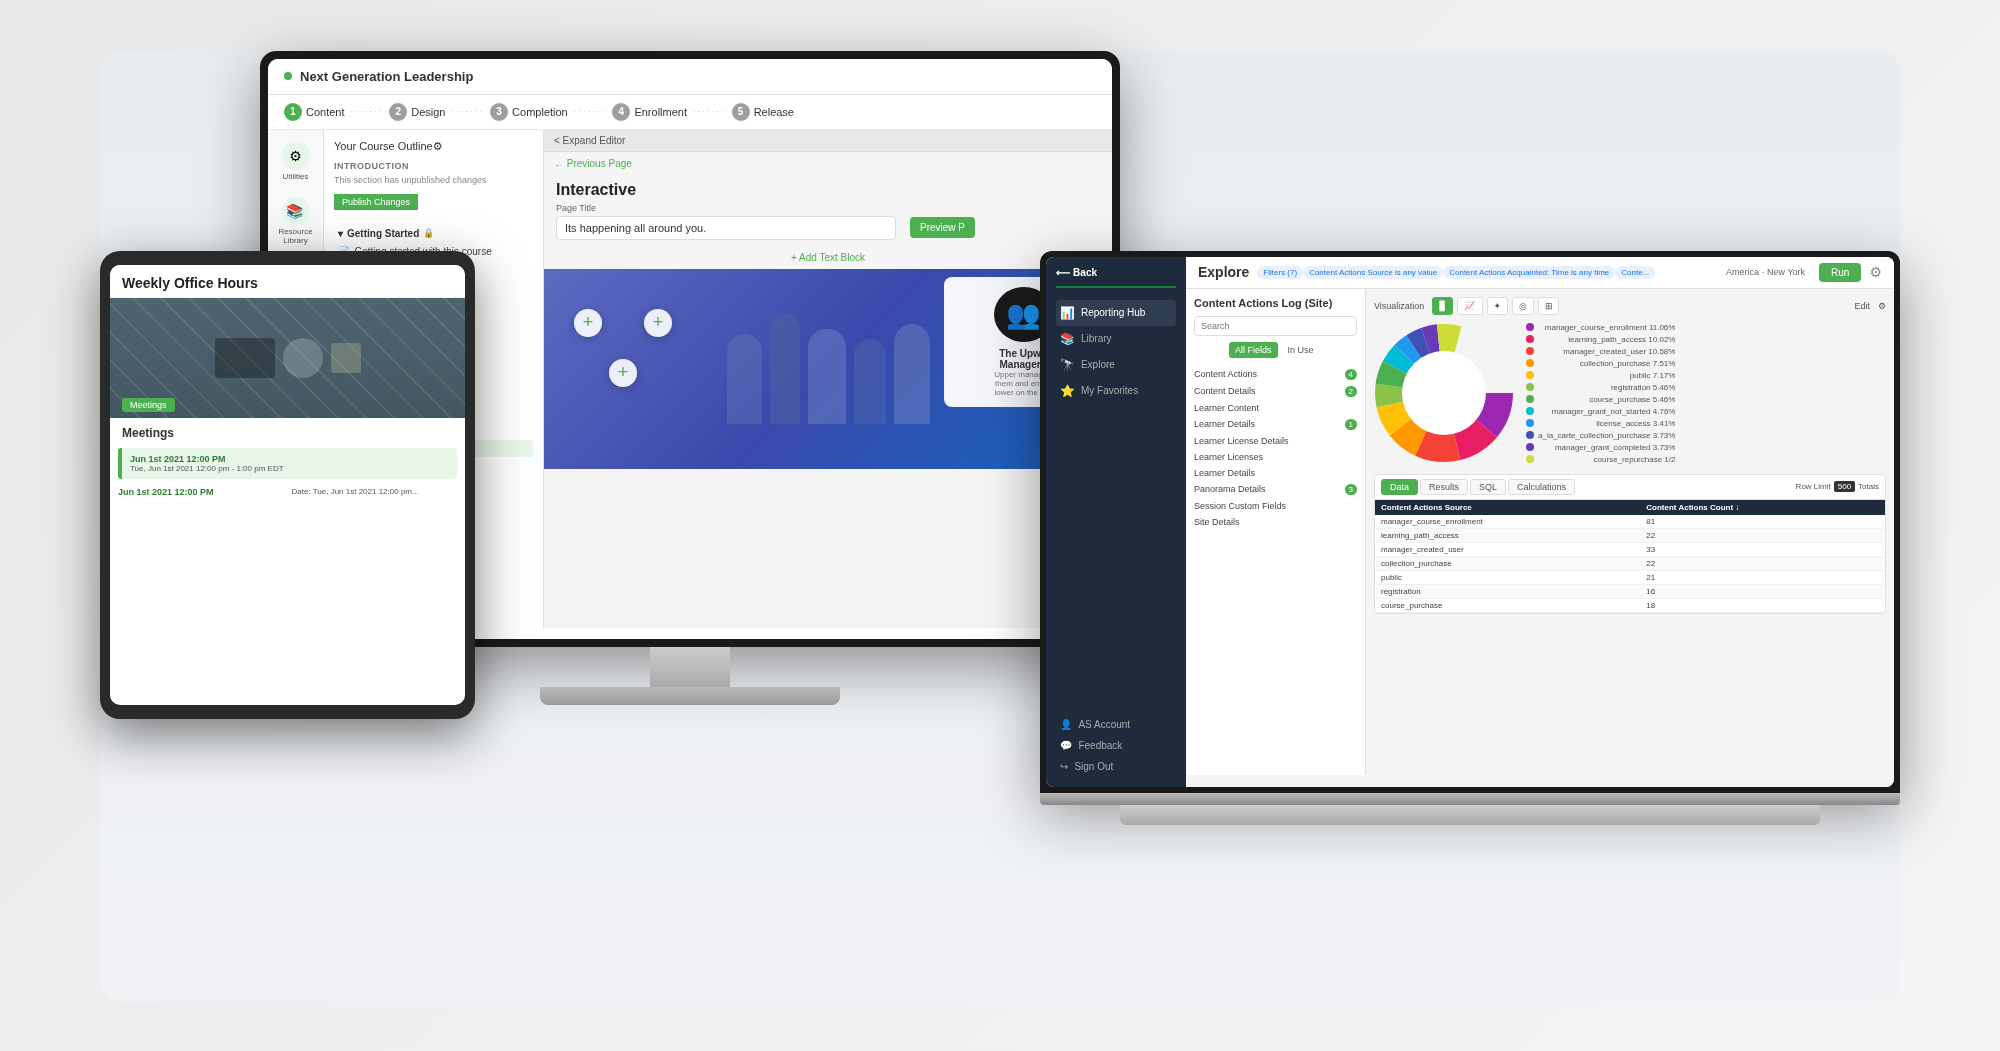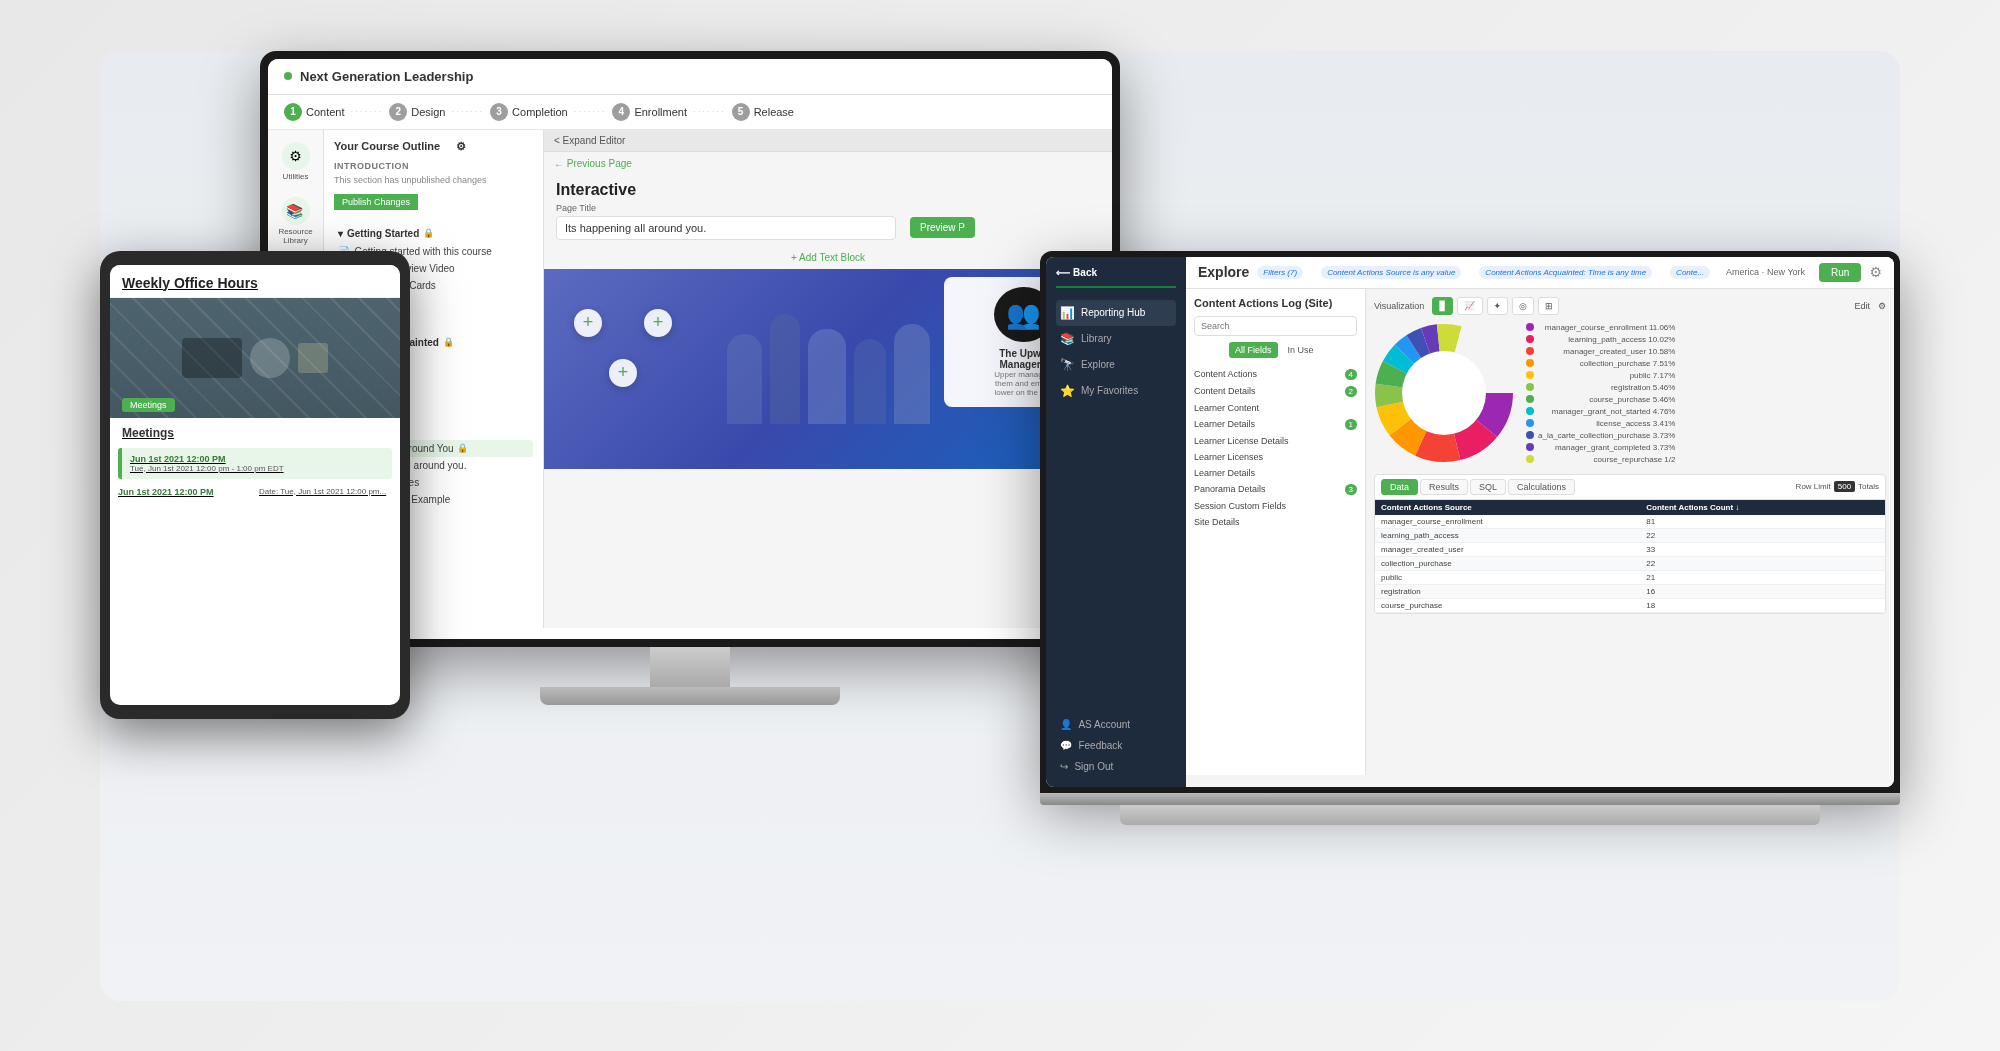--- a/index.html
+++ b/index.html
@@ -176,26 +176,26 @@
     .outline-panel {
       width: 220px;
       background: #fff;
       border-right: 1px solid #e0e0e0;
       overflow-y: auto;
       padding: 10px;
     }
 
     .outline-title {
       font-size: 11px;
-      font-weight: 700;
+      font-weight: 400;
       color: #333;
       margin-bottom: 8px;
       display: flex;
       align-items: center;
-      gap: 16px;
+      gap: 0;
     }
 
     .section-header {
       font-size: 9px;
       font-weight: 700;
       color: #777;
       letter-spacing: 0.5px;
       margin: 8px 0 4px 0;
       text-transform: uppercase;
     }
@@ -400,23 +400,22 @@
       font-size: 8px;
       color: #777;
       text-align: center;
     }
 
     
     .tablet {
       position: absolute;
       top: 200px;
       left: 0;
-      width: 310px;
+      width: 375px;
       z-index: 3;
-      text-decoration: underline;
     }
 
     .tablet-frame {
       background: #2a2a2a;
       border-radius: 20px;
       padding: 14px 10px;
       box-shadow: 0 16px 50px rgba(0,0,0,0.5);
     }
 
     .tablet-screen {
@@ -603,24 +602,23 @@
     }
 
     .explore-title {
       font-size: 14px;
       font-weight: 600;
       color: #333;
     }
 
     .explore-filters {
       display: flex;
-      gap: 18px;
+      gap: 0;
       flex: 1;
       flex-wrap: wrap;
-      font-style: italic;
     }
 
     .filter-badge {
       background: #e8f0fe;
       color: #1a73e8;
       font-size: 8px;
       padding: 2px 6px;
       border-radius: 12px;
       white-space: nowrap;
     }

